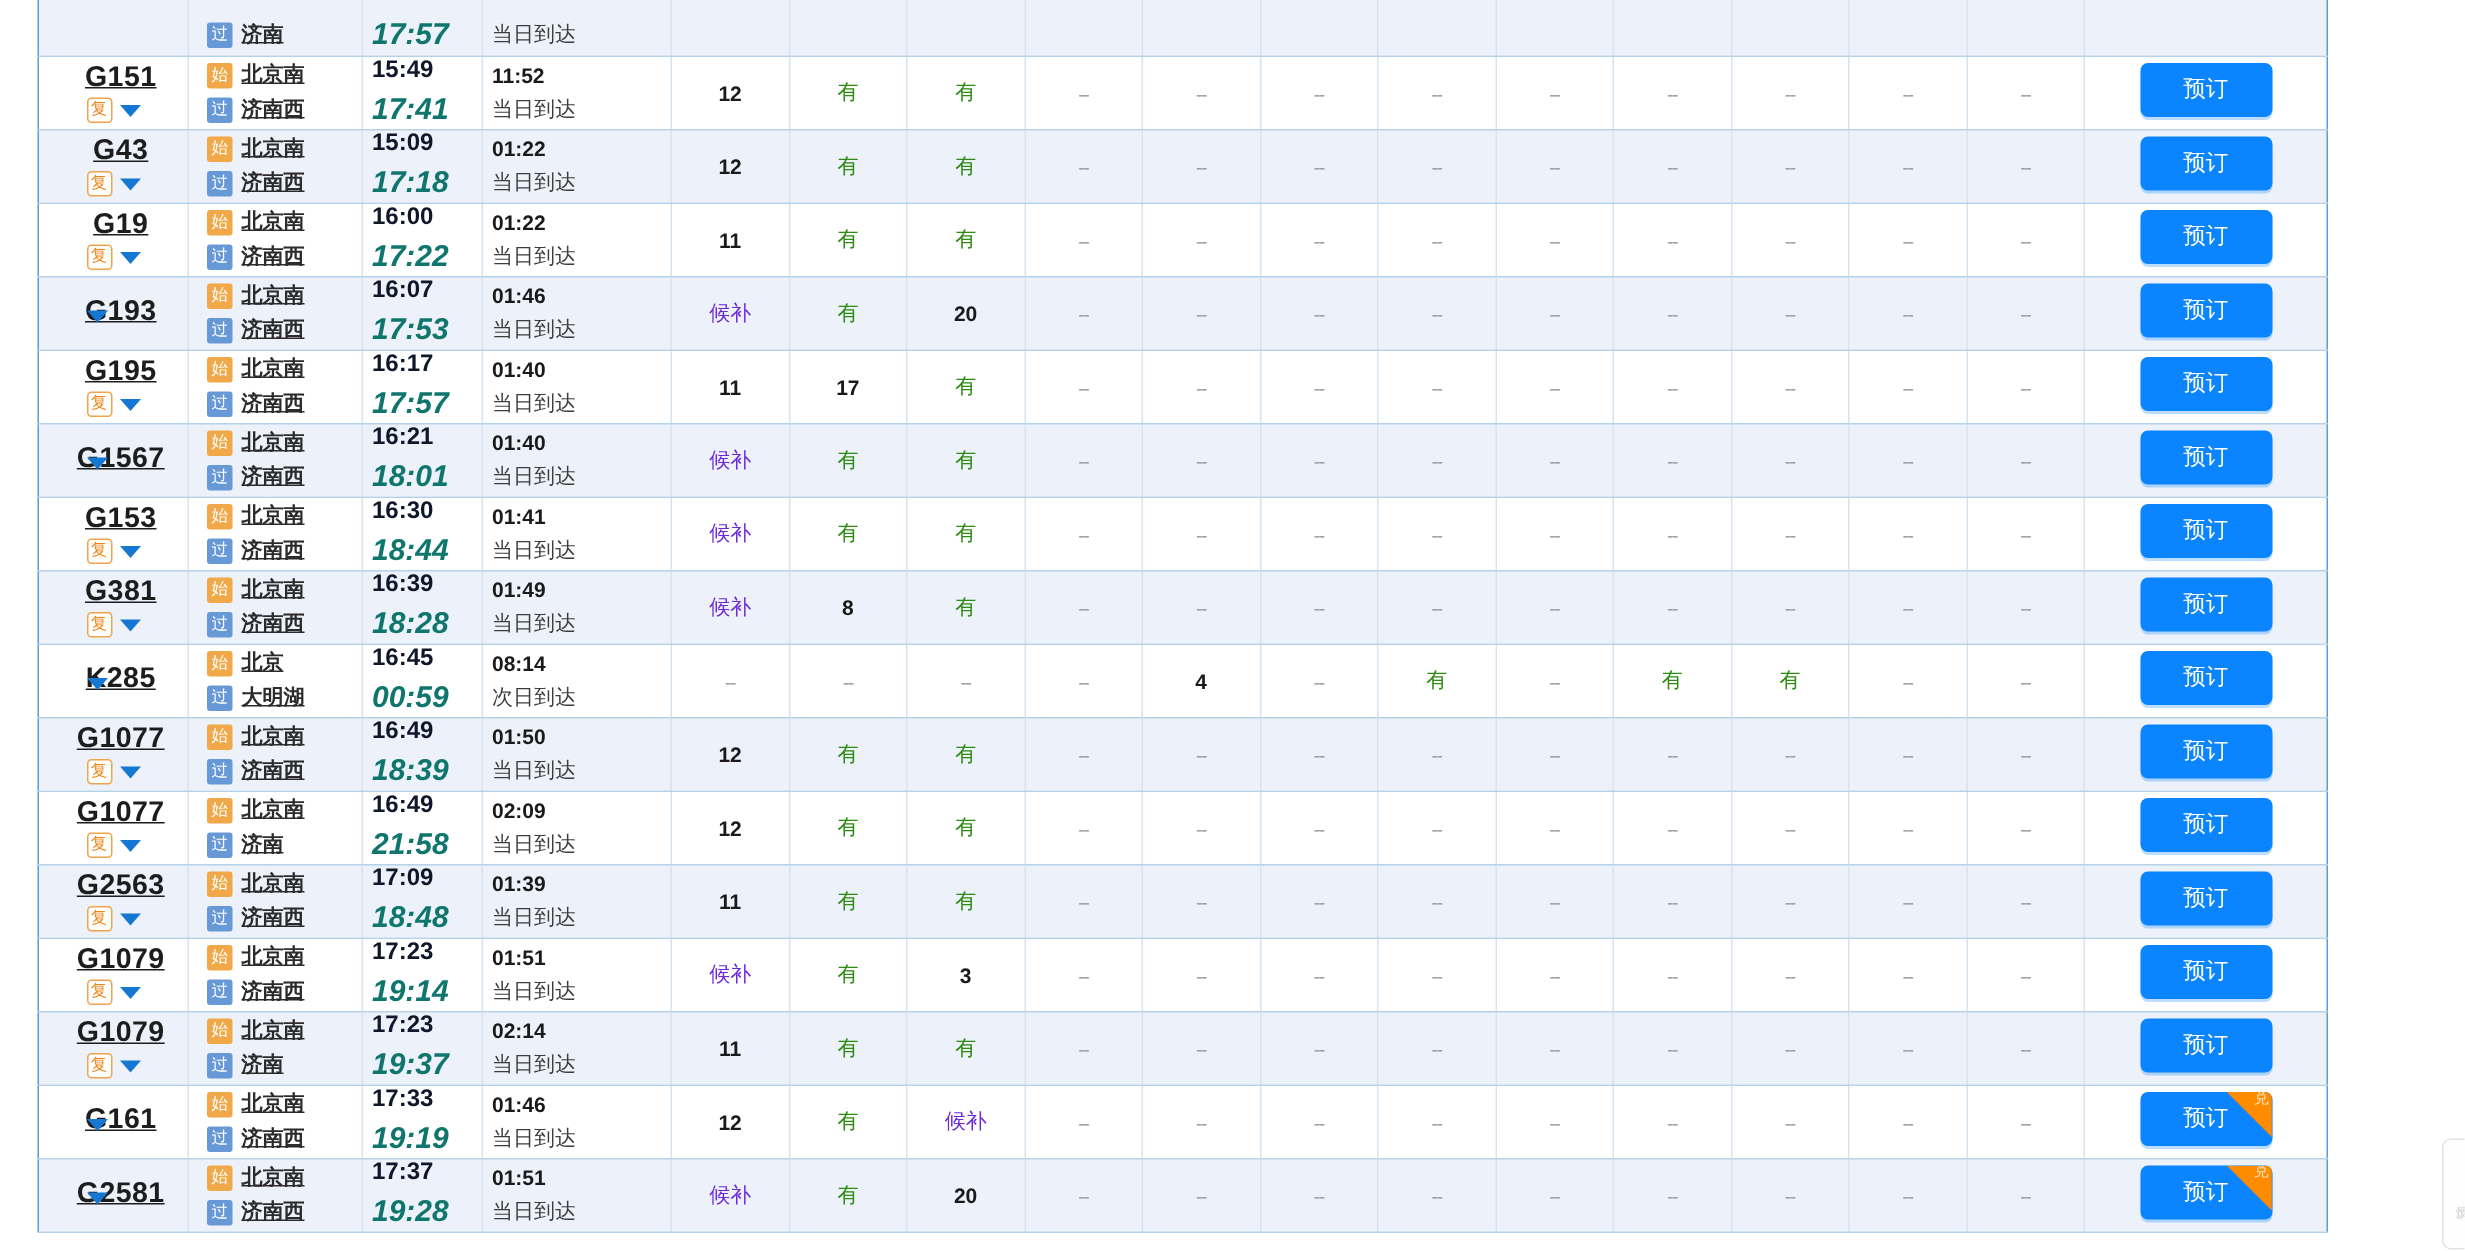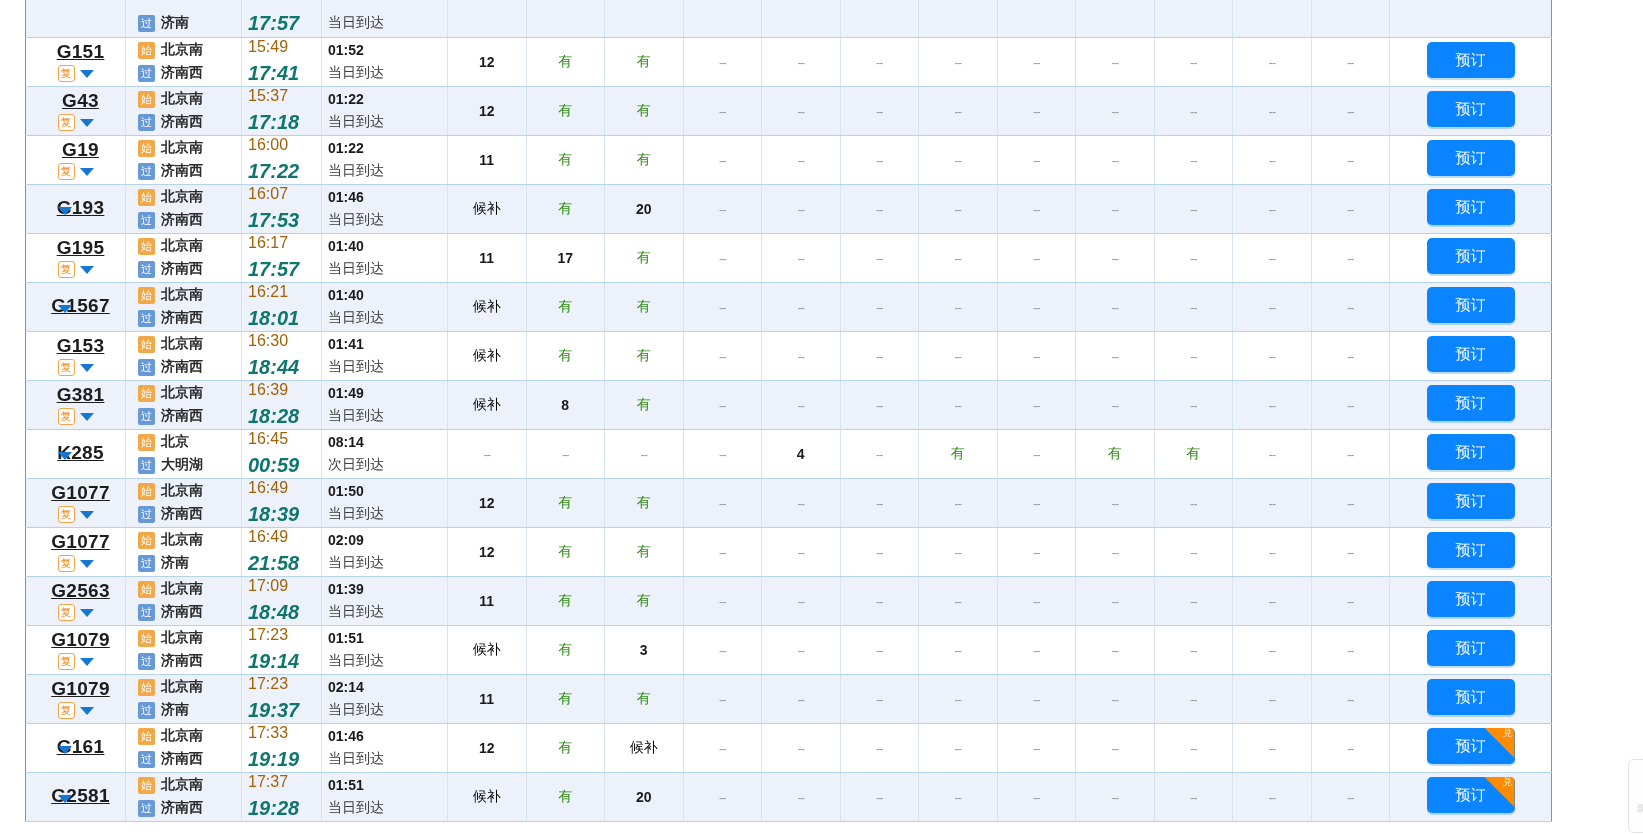--- a/index.html
+++ b/index.html
@@ -58,35 +58,35 @@
   .caret { width:0;height:0;border-left:7px solid transparent;border-right:7px solid transparent;border-top:8px solid #1677d2; }
   .train-sub.nofu { justify-content:flex-end; padding-right:22px; margin-top:-14px; }
 
   
   .sta-cell { padding: 0 0 0 12px; }
   .sta-wrap { display:flex; flex-direction:column; gap:5px; align-items:flex-start; }
   .sta-line { display:flex; align-items:center; gap:6px; }
   .tag { display:inline-block; width:17px;height:17px;line-height:17px; font-size:11px; border-radius:2px; color:#fff; text-align:center;}
   .tag.start { background:#f0a848; }
   .tag.pass  { background:#6699d6; }
-  .sta-name { font-size:14px; font-weight:bold; color:#2b2b2b; }
+  .sta-name { font-size:14px; font-weight:bold; color:#2b2b2b;text-decoration:underline; }
 
   
   .time-wrap { display:flex; flex-direction:column; gap:6px; align-items:flex-start; padding-left:6px;}
-  .t-dep { font-size:16px; font-weight:normal; color:#a16207; }
+  .t-dep { font-size:16px; font-weight:bold; color:#0f172a; }
   .t-arr { font-size:20px; font-weight:bold; color:#0f766e;font-style:italic; }
 
   .dur-wrap { display:flex; flex-direction:column; gap:6px; align-items:flex-start; padding-left:6px;}
   .d-len { font-size:14px; font-weight:bold; color:#1a1a1a; }
   .d-day { font-size:14px; color:#3d3d3d; }
 
   
   .v-num   { font-weight:bold; color:#1a1a1a; font-size:14px; }
   .v-you   { color:#2e8b13; font-size:14px; }
-  .v-hou   { color:#000000; font-size:14px; }
+  .v-hou   { color:#6d28d9; font-size:14px; }
   .v-dash  { color:#9c9c9c; font-size:13px; letter-spacing:-1px; }
 
   
   .book-cell { padding:0; }
   .book-btn {
     position:relative; display:inline-block;
     width:88px; height:36px; line-height:36px;
     background:#0a84ff; color:#fff; font-size:15px;
     border-radius:5px; cursor:pointer; overflow:hidden;
     box-shadow: 0 2px 0 rgba(10,132,255,.28);
@@ -198,21 +198,21 @@
             </div>
           </td>
           <td>
             <div class="time-wrap">
               <div class="t-dep">15:49</div>
               <div class="t-arr">17:41</div>
             </div>
           </td>
           <td>
             <div class="dur-wrap">
-              <div class="d-len">01:52</div>
+              <div class="d-len">11:52</div>
               <div class="d-day">当日到达</div>
             </div>
           </td>
           <td><span class="v-num">12</span></td>
           <td><span class="v-you">有</span></td>
           <td><span class="v-you">有</span></td>
           <td><span class="v-dash">--</span></td>
           <td><span class="v-dash">--</span></td>
           <td><span class="v-dash">--</span></td>
           <td><span class="v-dash">--</span></td>
@@ -240,21 +240,21 @@
                 <span class="sta-name">北京南</span>
               </div>
               <div class="sta-line">
                 <span class="tag pass">过</span>
                 <span class="sta-name">济南西</span>
               </div>
             </div>
           </td>
           <td>
             <div class="time-wrap">
-              <div class="t-dep">15:37</div>
+              <div class="t-dep">15:09</div>
               <div class="t-arr">17:18</div>
             </div>
           </td>
           <td>
             <div class="dur-wrap">
               <div class="d-len">01:22</div>
               <div class="d-day">当日到达</div>
             </div>
           </td>
           <td><span class="v-num">12</span></td>

